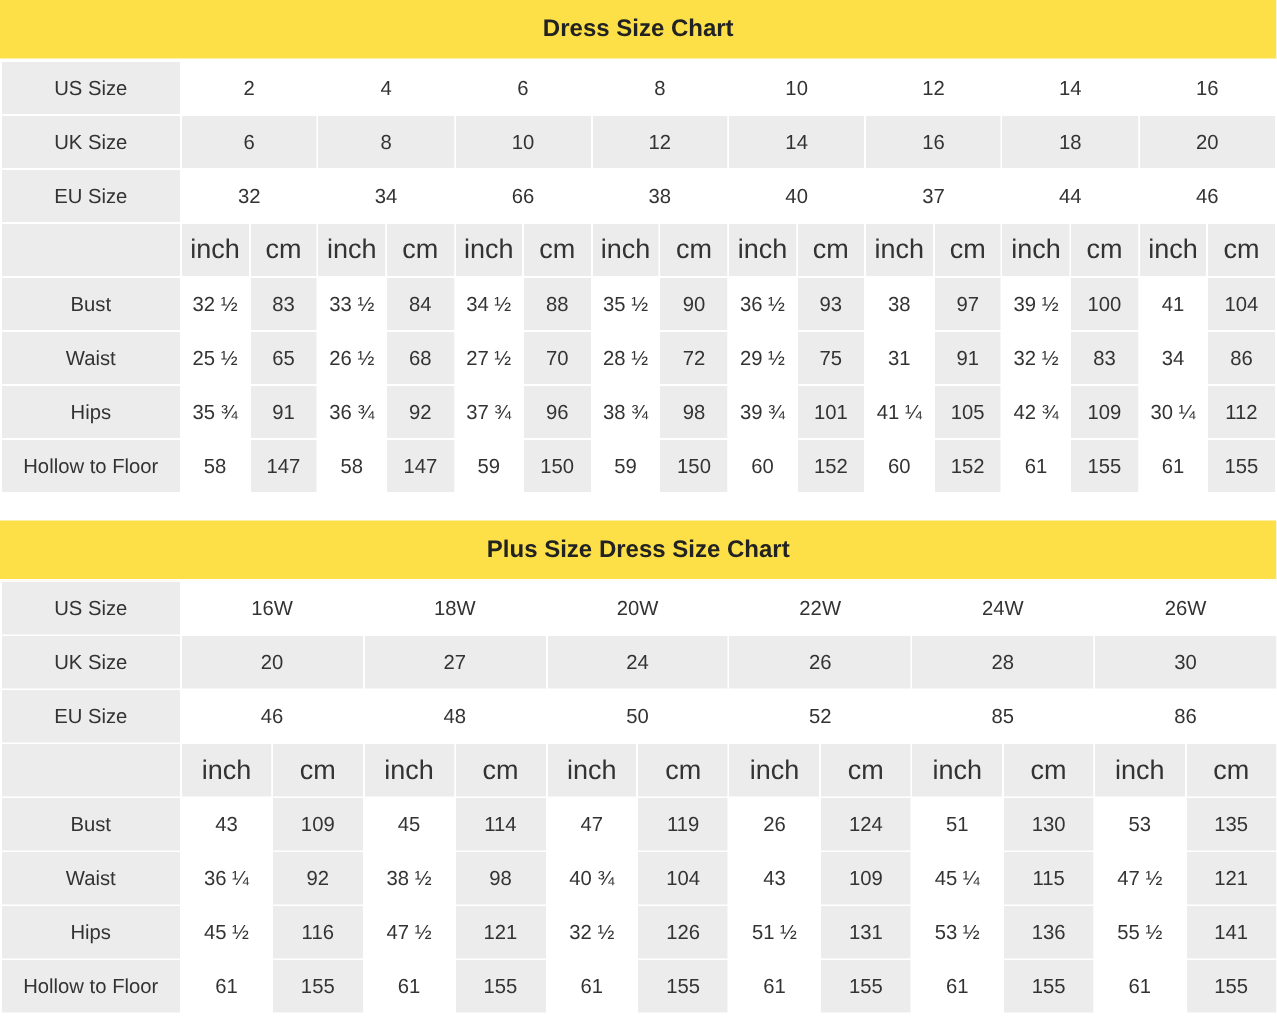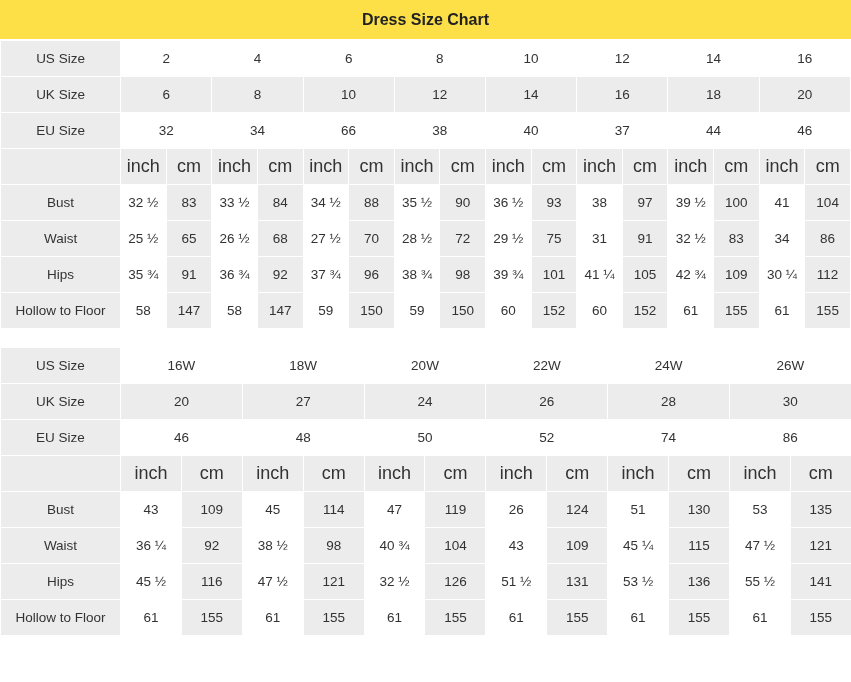--- a/index.html
+++ b/index.html
@@ -203,20 +203,21 @@
         <td class="white">61</td>
         <td class="shade">155</td>
       </tr>
     </tbody>
   </table>
 </div>
 
 <div class="gap"></div>
 
 <div class="chart-block">
+  <div class="chart-title">Plus Size Dress Size Chart</div>
   <table>
     <colgroup>
       <col style="width:120px">
       <col span="12" style="width:60.9px">
     </colgroup>
     <tbody>
       <tr>
         <td class="rowlabel">US Size</td>
         <td class="white" colspan="2">16W</td>
         <td class="white" colspan="2">18W</td>
@@ -233,21 +234,21 @@
         <td class="shade" colspan="2">26</td>
         <td class="shade" colspan="2">28</td>
         <td class="shade" colspan="2">30</td>
       </tr>
       <tr>
         <td class="rowlabel">EU Size</td>
         <td class="white" colspan="2">46</td>
         <td class="white" colspan="2">48</td>
         <td class="white" colspan="2">50</td>
         <td class="white" colspan="2">52</td>
-        <td class="white" colspan="2">74</td>
+        <td class="white" colspan="2">85</td>
         <td class="white" colspan="2">86</td>
       </tr>
       <tr>
         <td class="rowlabel"></td>
         <td class="shade unit">inch</td>
         <td class="shade unit">cm</td>
         <td class="shade unit">inch</td>
         <td class="shade unit">cm</td>
         <td class="shade unit">inch</td>
         <td class="shade unit">cm</td>

